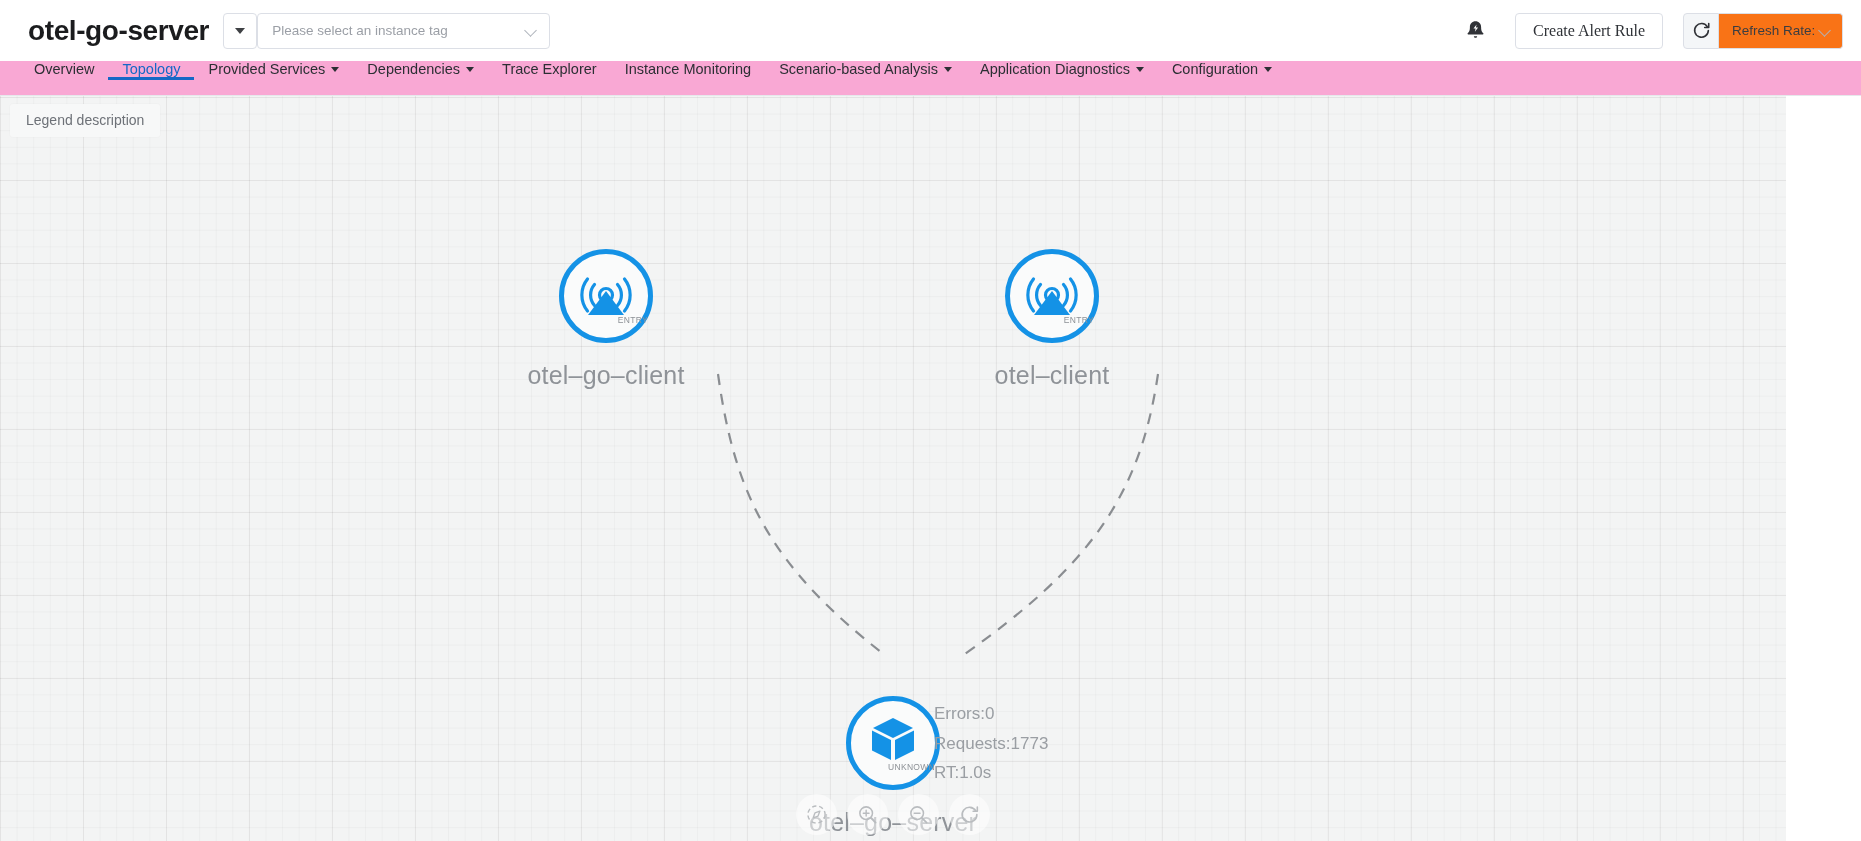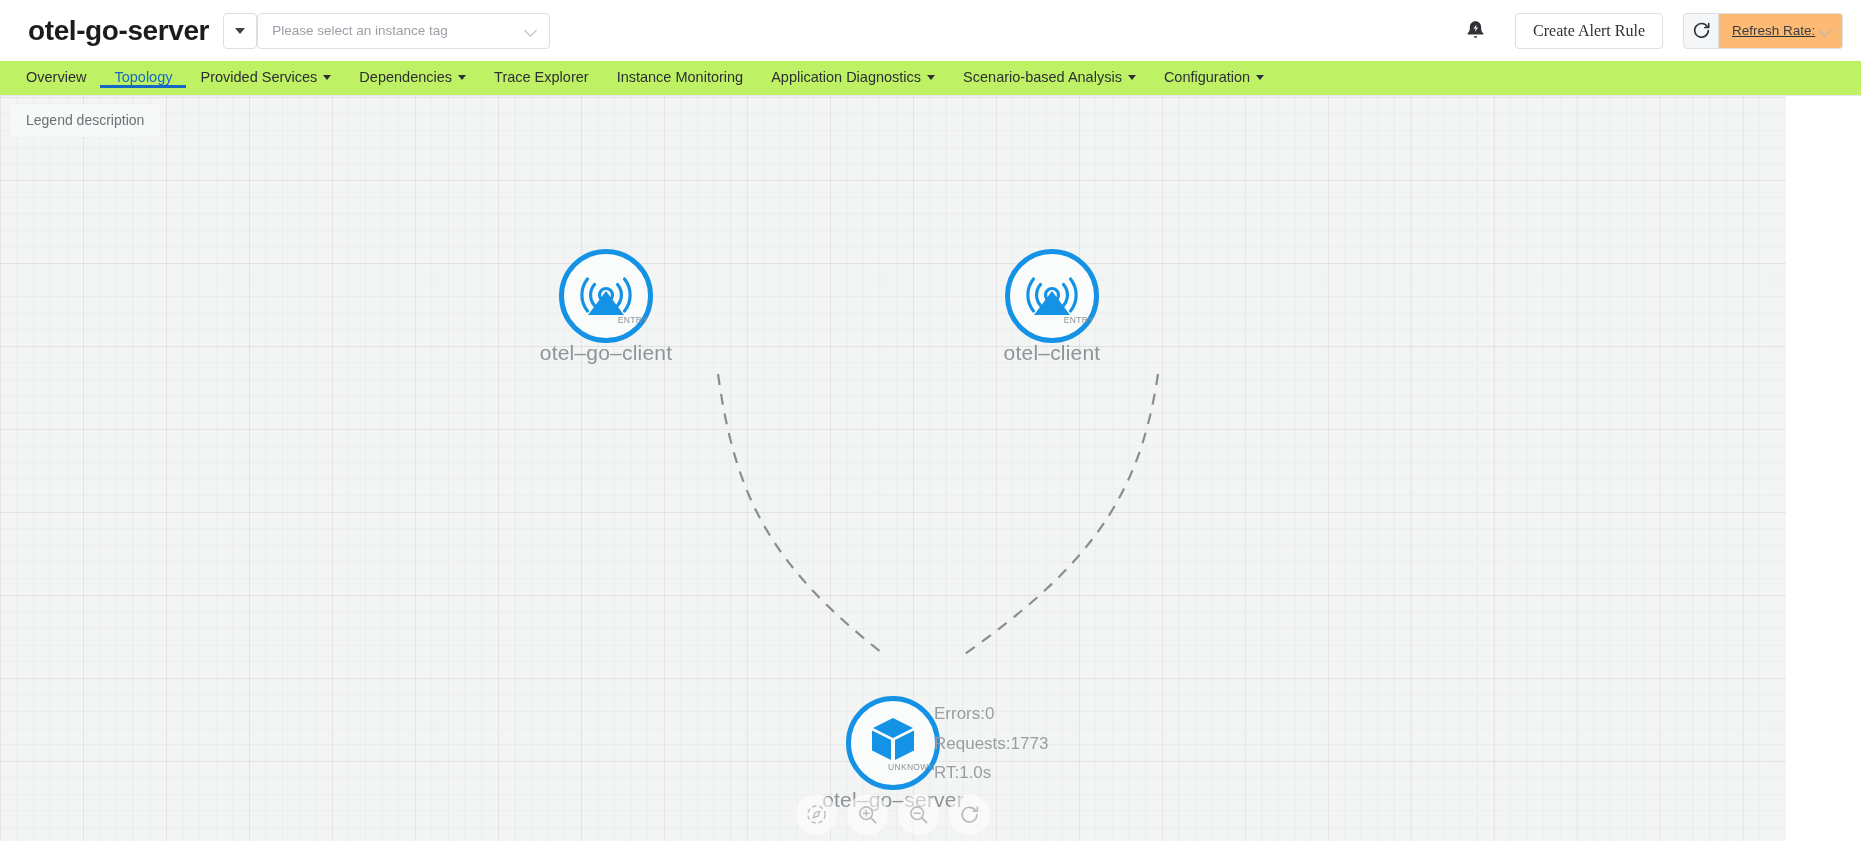--- a/index.html
+++ b/index.html
@@ -173,43 +173,42 @@
     background: #f4f6f8;
     display: flex; align-items: center; justify-content: center;
     cursor: pointer;
     flex: none;
   }
   .refresh-rate {
     height: 36px;
     border: 1px solid #dcdfe6;
     border-left: none;
     border-radius: 0 4px 4px 0;
-    background: #fdba74;
+    background: #f97316;
     display: flex;
     align-items: center;
     padding: 0 10px 0 13px;
     cursor: pointer;
     min-width: 124px;
-    text-decoration: underline;
   }
   .refresh-rate .lbl {
     font-size: 13.5px;
     color: #3a3d42;
     flex: 1;
     white-space: nowrap;
   }
 
   
   .navbar {
     height: 35px;
     display: flex;
-    align-items: center;
-    padding-left: 12px;
+    align-items: flex-start;
+    padding-left: 20px;
     border-bottom: 1px solid #e6e8eb;
-    background: #bef264;
+    background: #f9a8d4;
   }
   .nav-item {
     display: flex;
     align-items: center;
     padding: 0 14px;
     font-size: 14.5px;
     color: #2c2f34;
     cursor: pointer;
     white-space: nowrap;
     position: relative;
@@ -291,24 +290,24 @@
     left: 0; right: 0;
     text-align: right;
     font-size: 8.5px;
     letter-spacing: 0.3px;
     color: #8d9196;
     font-family: "Liberation Sans", sans-serif;
   }
 
   .node-label {
     position: absolute;
-    top: 92px;
+    top: 112px;
     left: 50%;
     transform: translateX(-50%);
-    font-size: 21px;
+    font-size: 25px;
     color: #8f9398;
     white-space: nowrap;
     letter-spacing: 0.2px;
   }
 
   .node-metrics {
     position: absolute;
     left: 88px;
     top: 3px;
     font-size: 17px;
@@ -395,25 +394,25 @@
     <span>Dependencies</span>
     <span class="caret"></span>
   </div>
   <div class="nav-item">
     <span>Trace Explorer</span>
   </div>
   <div class="nav-item">
     <span>Instance Monitoring</span>
   </div>
   <div class="nav-item">
+    <span>Scenario-based Analysis</span>
+    <span class="caret"></span>
+  </div>
+  <div class="nav-item">
     <span>Application Diagnostics</span>
-    <span class="caret"></span>
-  </div>
-  <div class="nav-item">
-    <span>Scenario-based Analysis</span>
     <span class="caret"></span>
   </div>
   <div class="nav-item">
     <span>Configuration</span>
     <span class="caret"></span>
   </div>
 </div>
 
 <div class="canvas">
 

